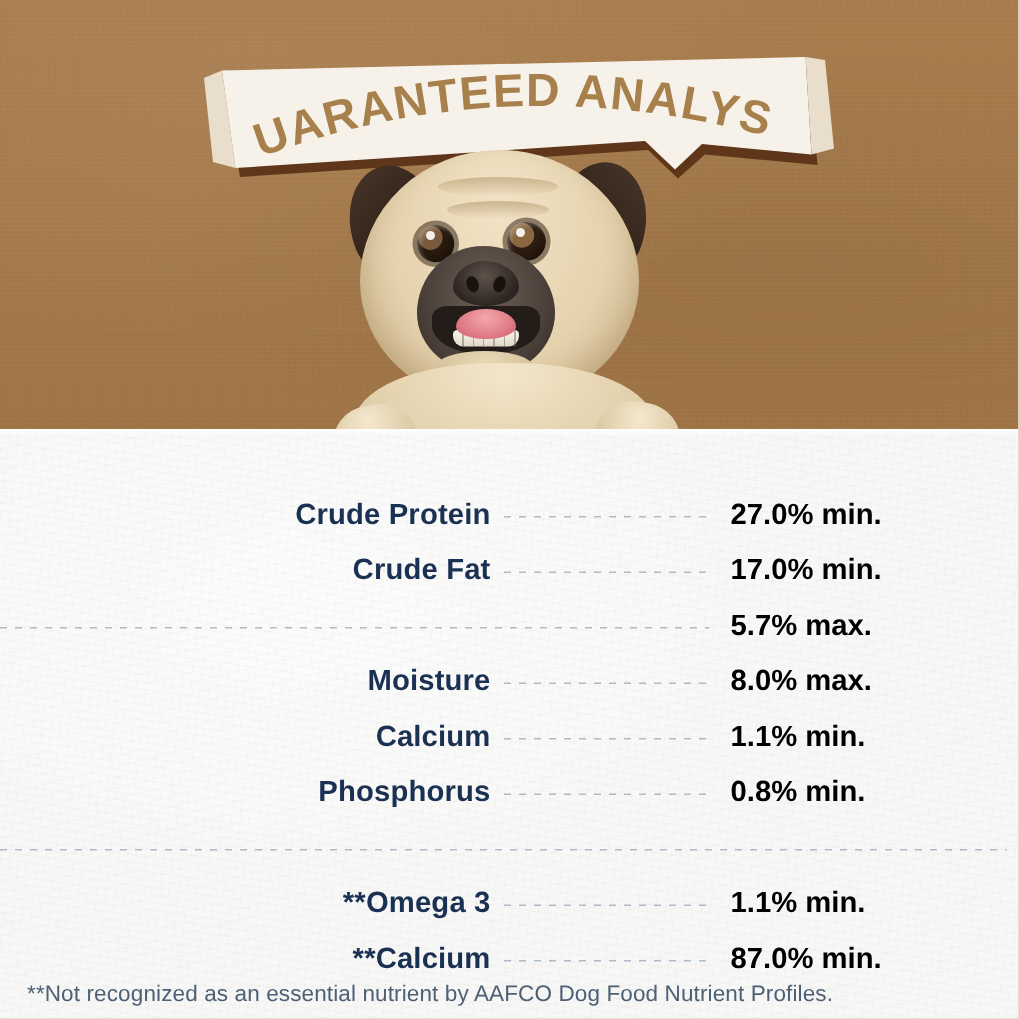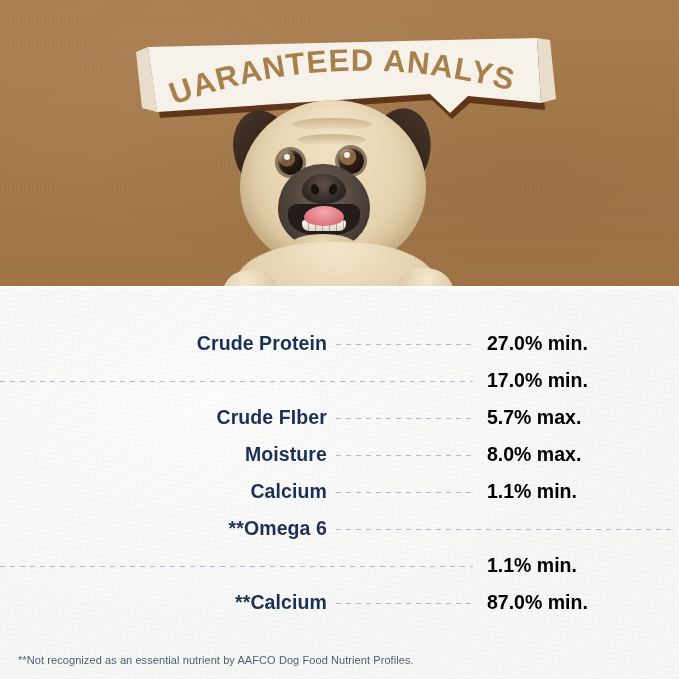--- a/index.html
+++ b/index.html
@@ -154,21 +154,21 @@
     background-size:10px 1px; background-repeat:repeat-x;
     opacity:.85;
   }
   .value{
     width:198px; text-align:left; padding-left:6px;
     color:#000000; font-size:19.5px; font-weight:bold; white-space:nowrap;
   }
 
   .footnote{
     position:absolute; left:18px; top:654px;
-    color:#4D6076; font-size:11px; letter-spacing:.08px;
+    color:#4D6076; font-size:15px; letter-spacing:.08px;
   }
 </style>
 </head>
 <body>
 
 <div id="page">
 
   <div class="brown-panel"></div>
 
   <div class="banner-wrap">
@@ -223,43 +223,48 @@
   <div class="paper-panel"></div>
   <div class="paper-edge"></div>
 
   <div class="table" id="analysisTable">
       <div class="row">
         <div class="label">Crude Protein</div>
         <div class="leader"></div>
         <div class="value">27.0% min.</div>
       </div>
       <div class="row">
+        <div class="label">Crude Fat</div>
         <div class="leader"></div>
         <div class="value">17.0% min.</div>
       </div>
       <div class="row">
-        <div class="label">Crude FIber</div>
         <div class="leader"></div>
         <div class="value">5.7% max.</div>
       </div>
       <div class="row">
         <div class="label">Moisture</div>
         <div class="leader"></div>
         <div class="value">8.0% max.</div>
       </div>
       <div class="row">
         <div class="label">Calcium</div>
         <div class="leader"></div>
         <div class="value">1.1% min.</div>
       </div>
       <div class="row">
-        <div class="label">**Omega 6</div>
-        <div class="leader"></div>
-      </div>
-      <div class="row">
+        <div class="label">Phosphorus</div>
+        <div class="leader"></div>
+        <div class="value">0.8% min.</div>
+      </div>
+      <div class="row">
+        <div class="leader"></div>
+      </div>
+      <div class="row">
+        <div class="label">**Omega 3</div>
         <div class="leader"></div>
         <div class="value">1.1% min.</div>
       </div>
       <div class="row">
         <div class="label">**Calcium</div>
         <div class="leader"></div>
         <div class="value">87.0% min.</div>
       </div>
     </div>
 

